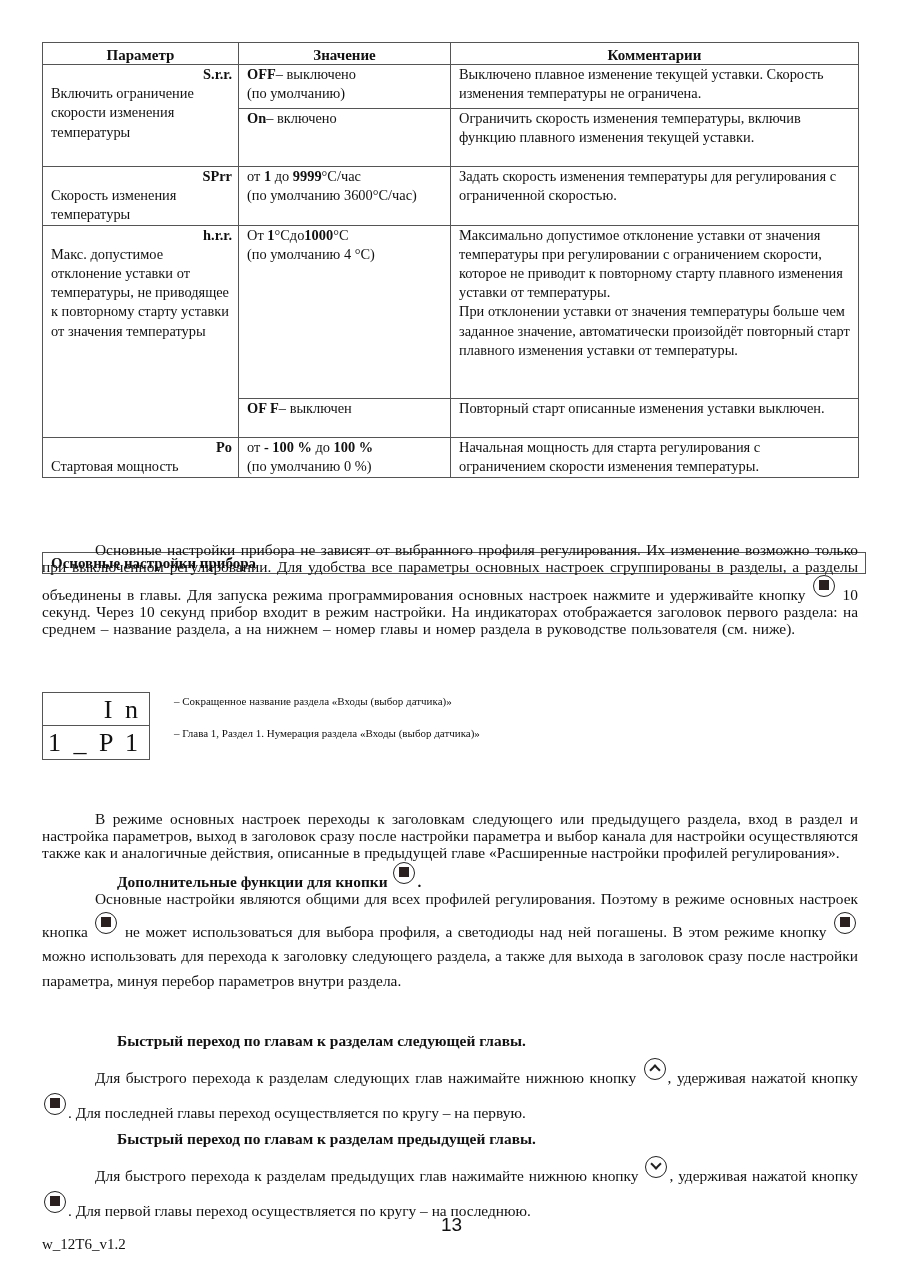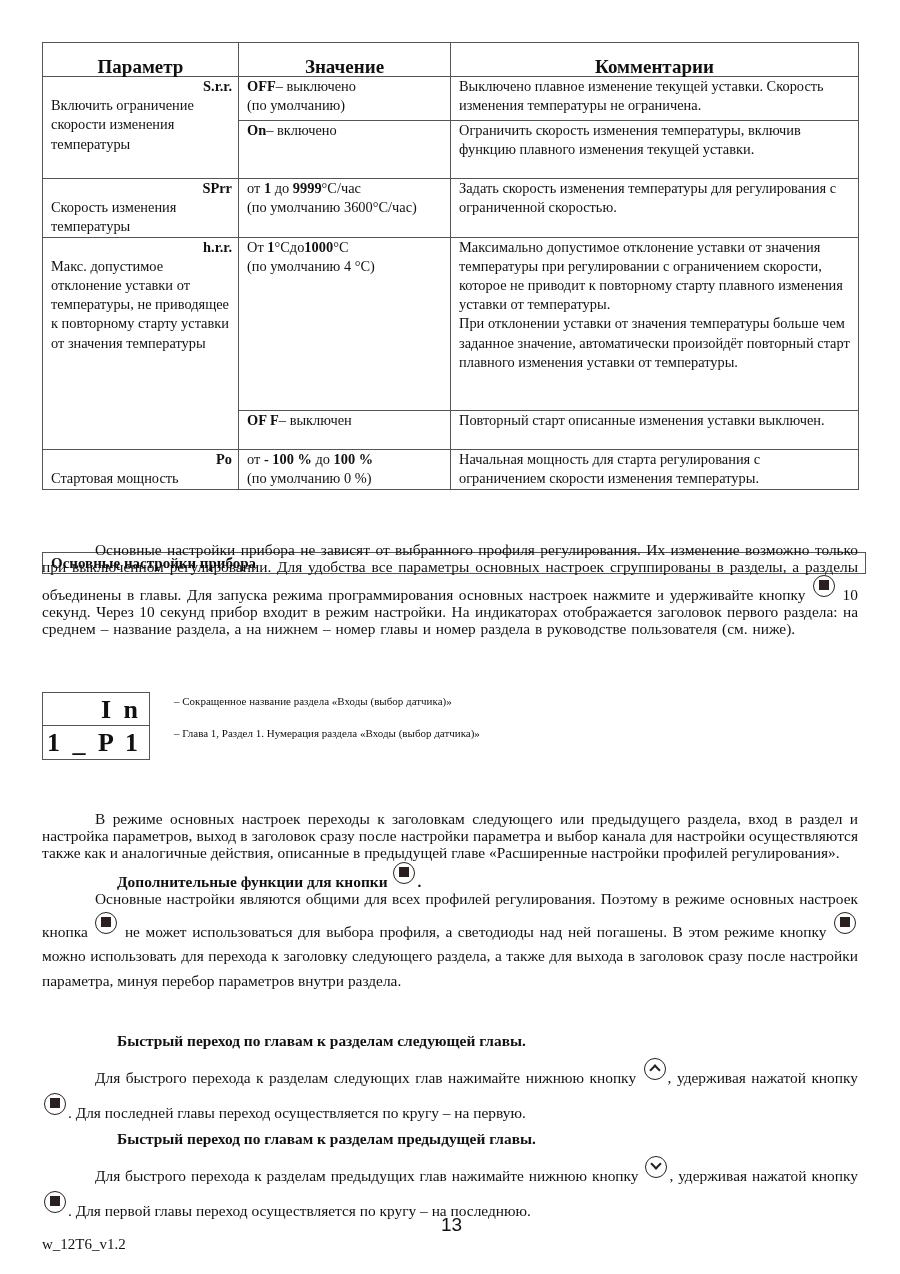--- a/index.html
+++ b/index.html
@@ -9,21 +9,21 @@
     color: #111; font-size: 15px;
   }
   .page { position: absolute; left: 42px; top: 42px; width: 816px; }
   table.params {
     border-collapse: collapse; width: 816px; table-layout: fixed;
     font-size: 14.4px; line-height: 19.2px;
   }
   table.params th, table.params td {
     border: 1.3px solid #555; vertical-align: top; padding: 0 8px;
   }
-  table.params th { font-weight: bold; text-align: center; font-size: 19px; line-height: 18px; padding-top: 15px; }
+  table.params th { font-weight: bold; text-align: center; font-size: 15px; line-height: 18px; padding-top: 3px; }
   .pcode { text-align: right; font-weight: bold; display: block; margin-right: -2px; }
   .c1 { width: 196px; } .c2 { width: 212px; } .c3 { width: 408px; }
   b { font-weight: bold; }
 
   .section-box {
     position: absolute; left: 42px; top: 504px; width: 814px; height: 20px;
     border: 1.3px solid #555; font-weight: bold; font-size: 15px; line-height: 20px;
     padding-left: 8px; box-sizing: content-box; margin-top: 48px;
   }
   .para {
@@ -44,21 +44,21 @@
     border-left: 2.2px solid #222; border-top: 2.2px solid #222;
   }
   .btn-icon.up::after { top: 7px; transform: rotate(45deg); }
   .btn-icon.down::after { top: 3px; transform: rotate(225deg); }
 
   .indicator {
     position: absolute; left: 42px; top: 692px; width: 106px; height: 66px;
     border: 1.3px solid #555;
   }
   .ind-row {
-    height: 32px; font-weight: bold; font-size: 26px; text-align: right;
+    height: 32px; font-weight: normal; font-size: 26px; text-align: right;
     padding-right: 8px; line-height: 34px; letter-spacing: 3px;
   }
   .ind-row + .ind-row { border-top: 1.3px solid #555; }
   .ind-note { position: absolute; left: 174px; font-size: 11px; }
   .subhead { position: absolute; left: 96px; font-weight: bold; font-size: 15.4px; margin-left: 21px; }
   .page-number { position: absolute; left: 441px; top: 1214px; font-family: "Liberation Sans", sans-serif; font-size: 19px; }
   .doc-code { position: absolute; left: 42px; top: 1236px; font-size: 15px; }
 </style>
 </head>
 <body>

